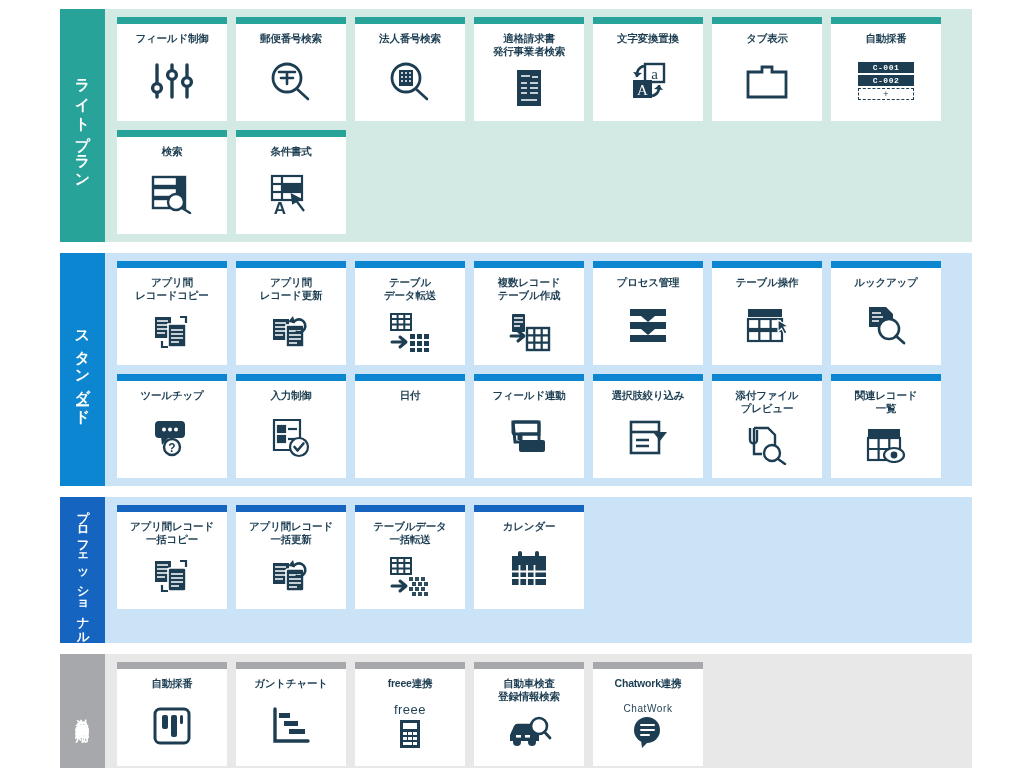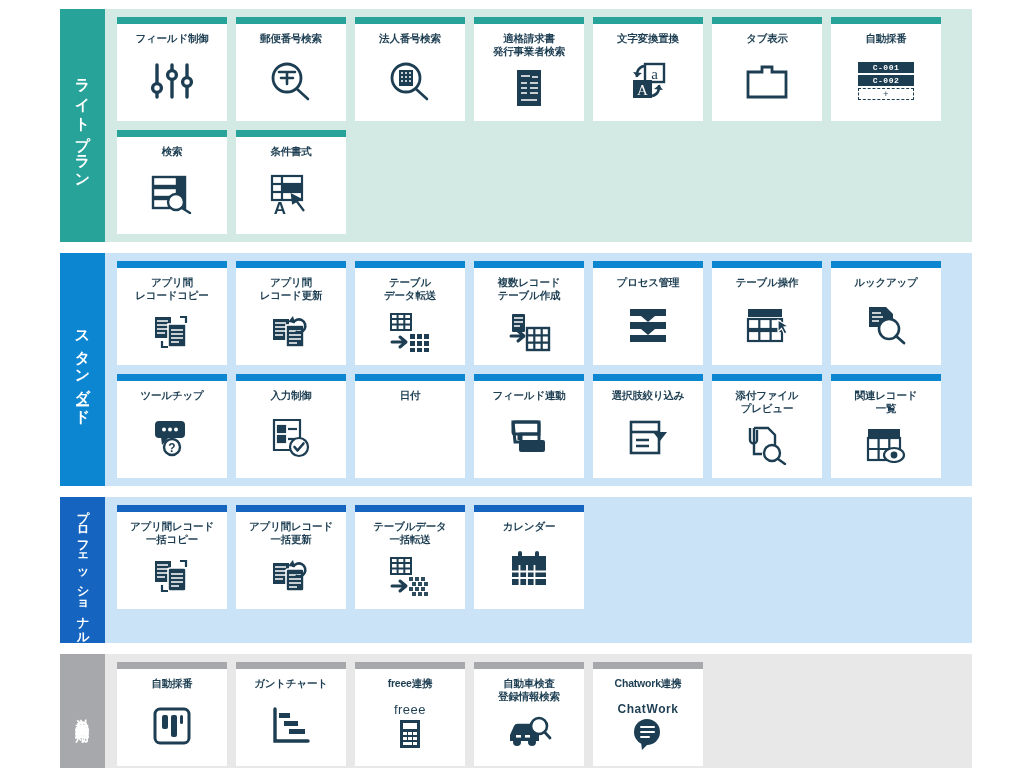--- a/index.html
+++ b/index.html
@@ -109,21 +109,21 @@
     font-family:"Liberation Mono","DejaVu Sans Mono",monospace; line-height:11px;
   }
   .num-plus {
     border:1px dashed #1d3e52; width:56px; height:12px; color:#1d3e52;
     font-size:9px; line-height:10px; text-align:center;
   }
   .brand-word {
     color:#1d3e52; font-size:13px; letter-spacing:0.5px; margin-bottom:2px;
     font-family:"Liberation Sans",sans-serif;
   }
-  .brand-word.small { font-size:12px; letter-spacing:0.6px;font-weight:bold; }
+  .brand-word.small { font-size:10px; letter-spacing:0.6px; }
   .stack-ico { display:flex; flex-direction:column; align-items:center; }
 </style>
 </head>
 <body>
 
 <div id="root">
   <div class="gap-top"></div>
 
   <div class="section sec-light">
     <div class="plan-bar">ライトプラン</div>

